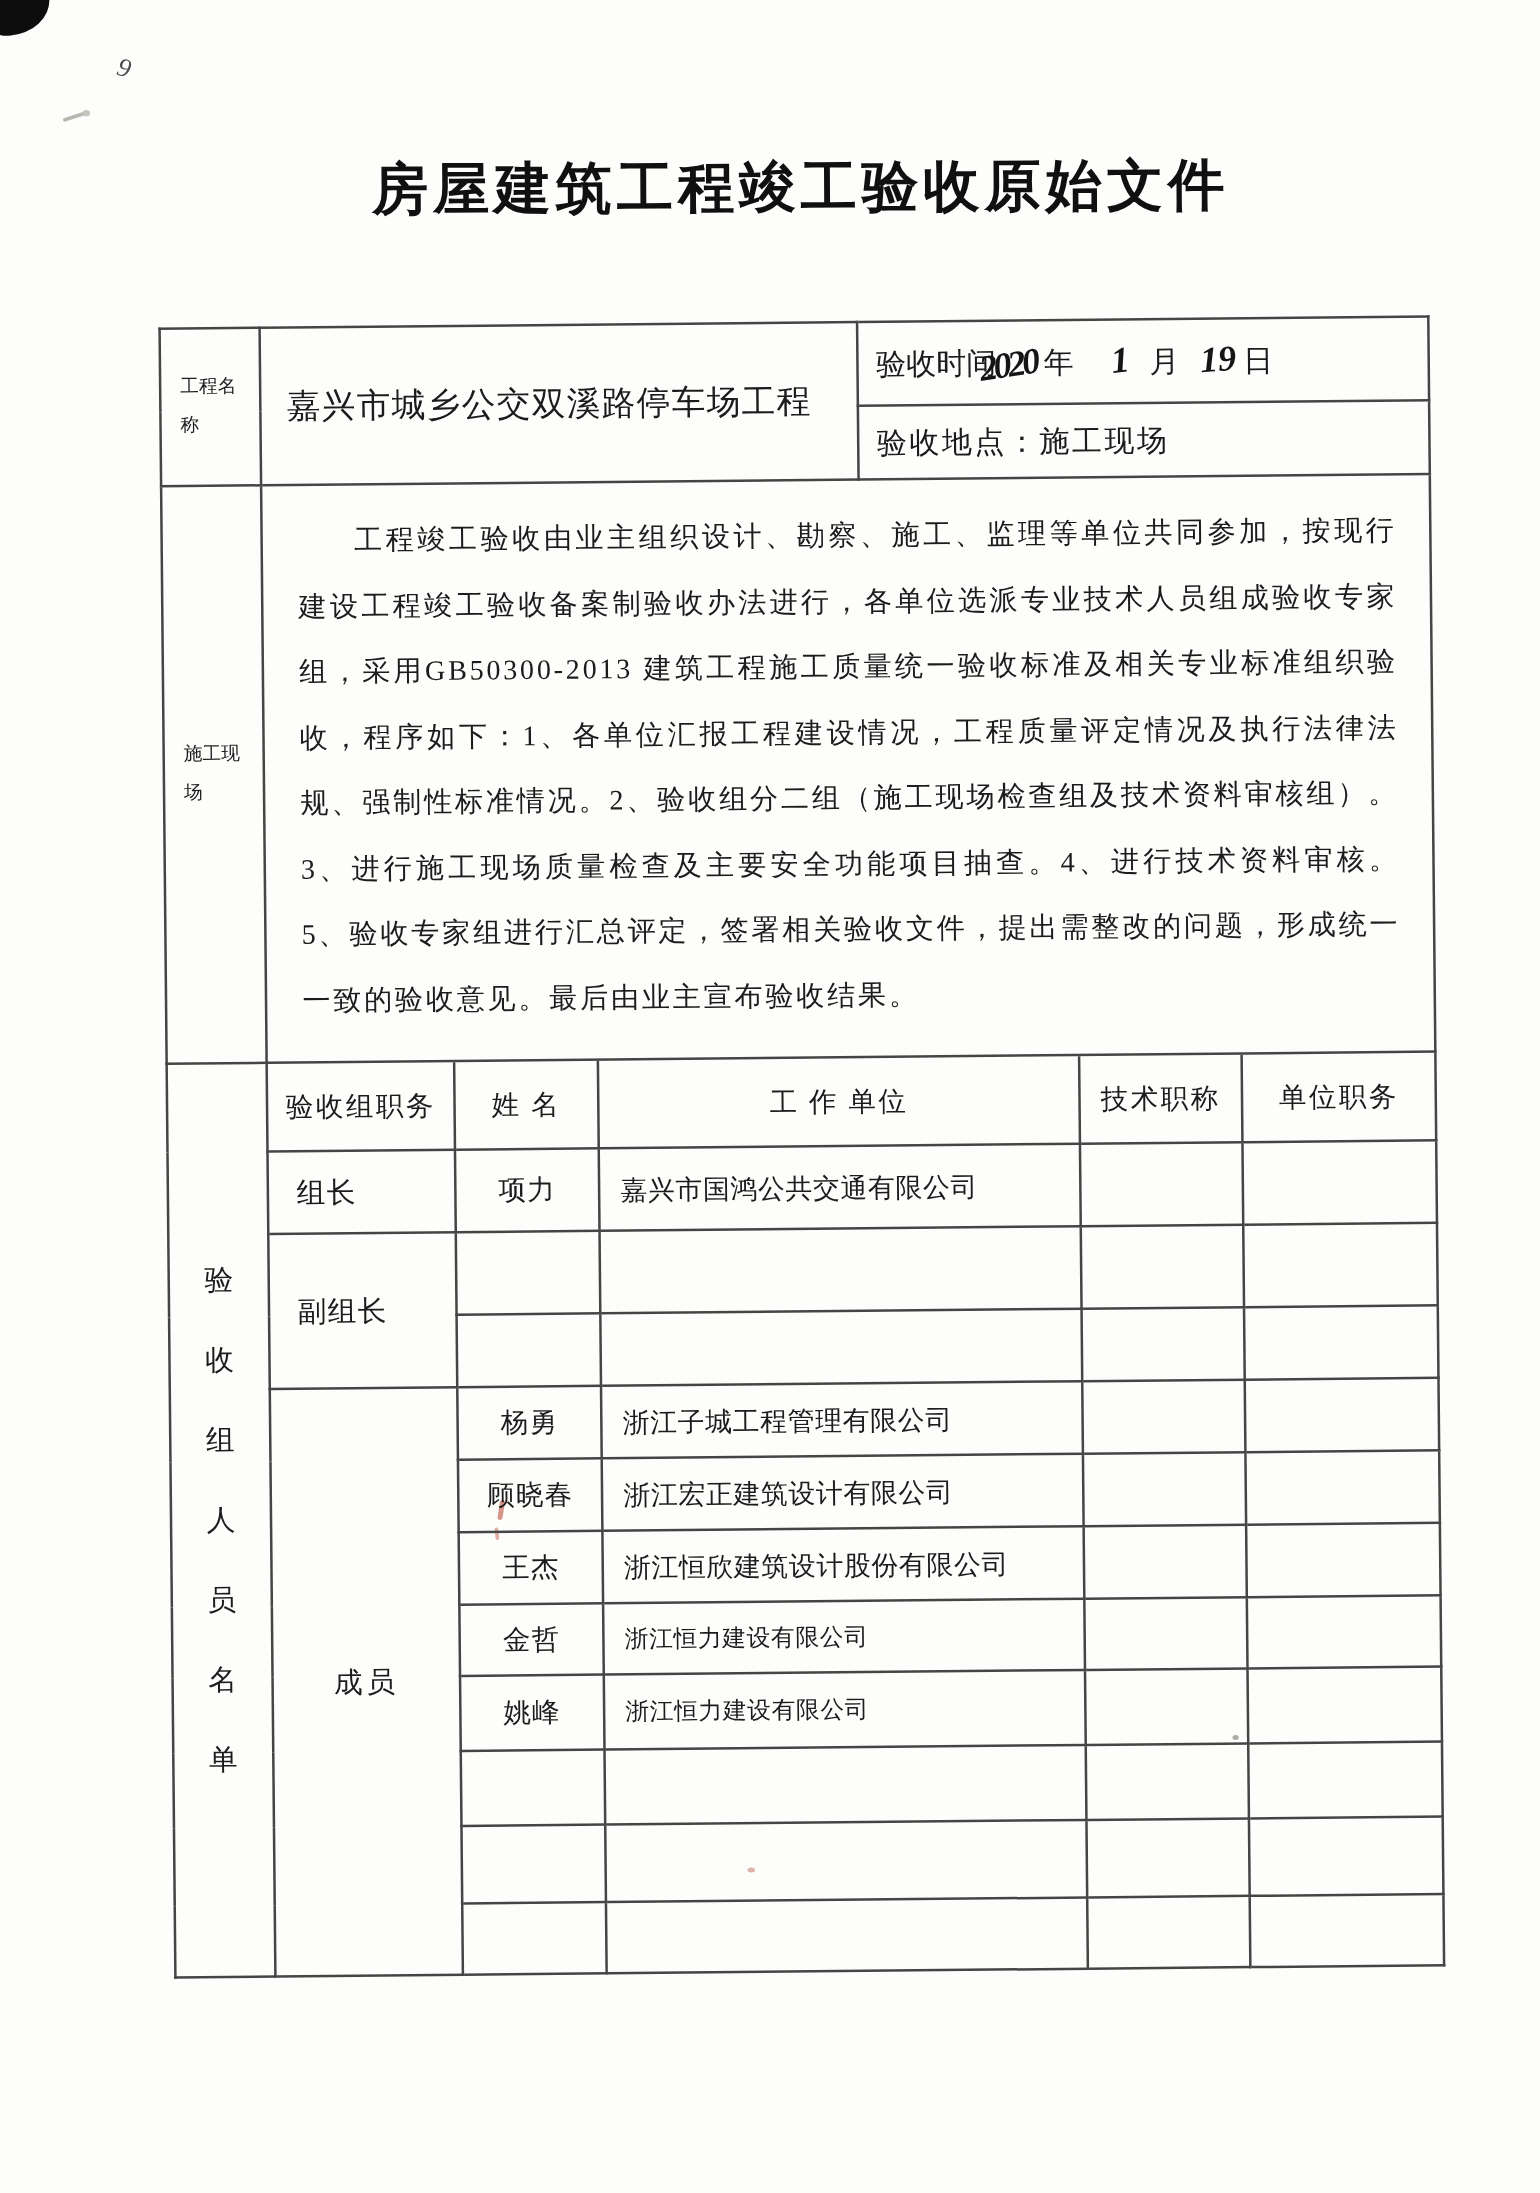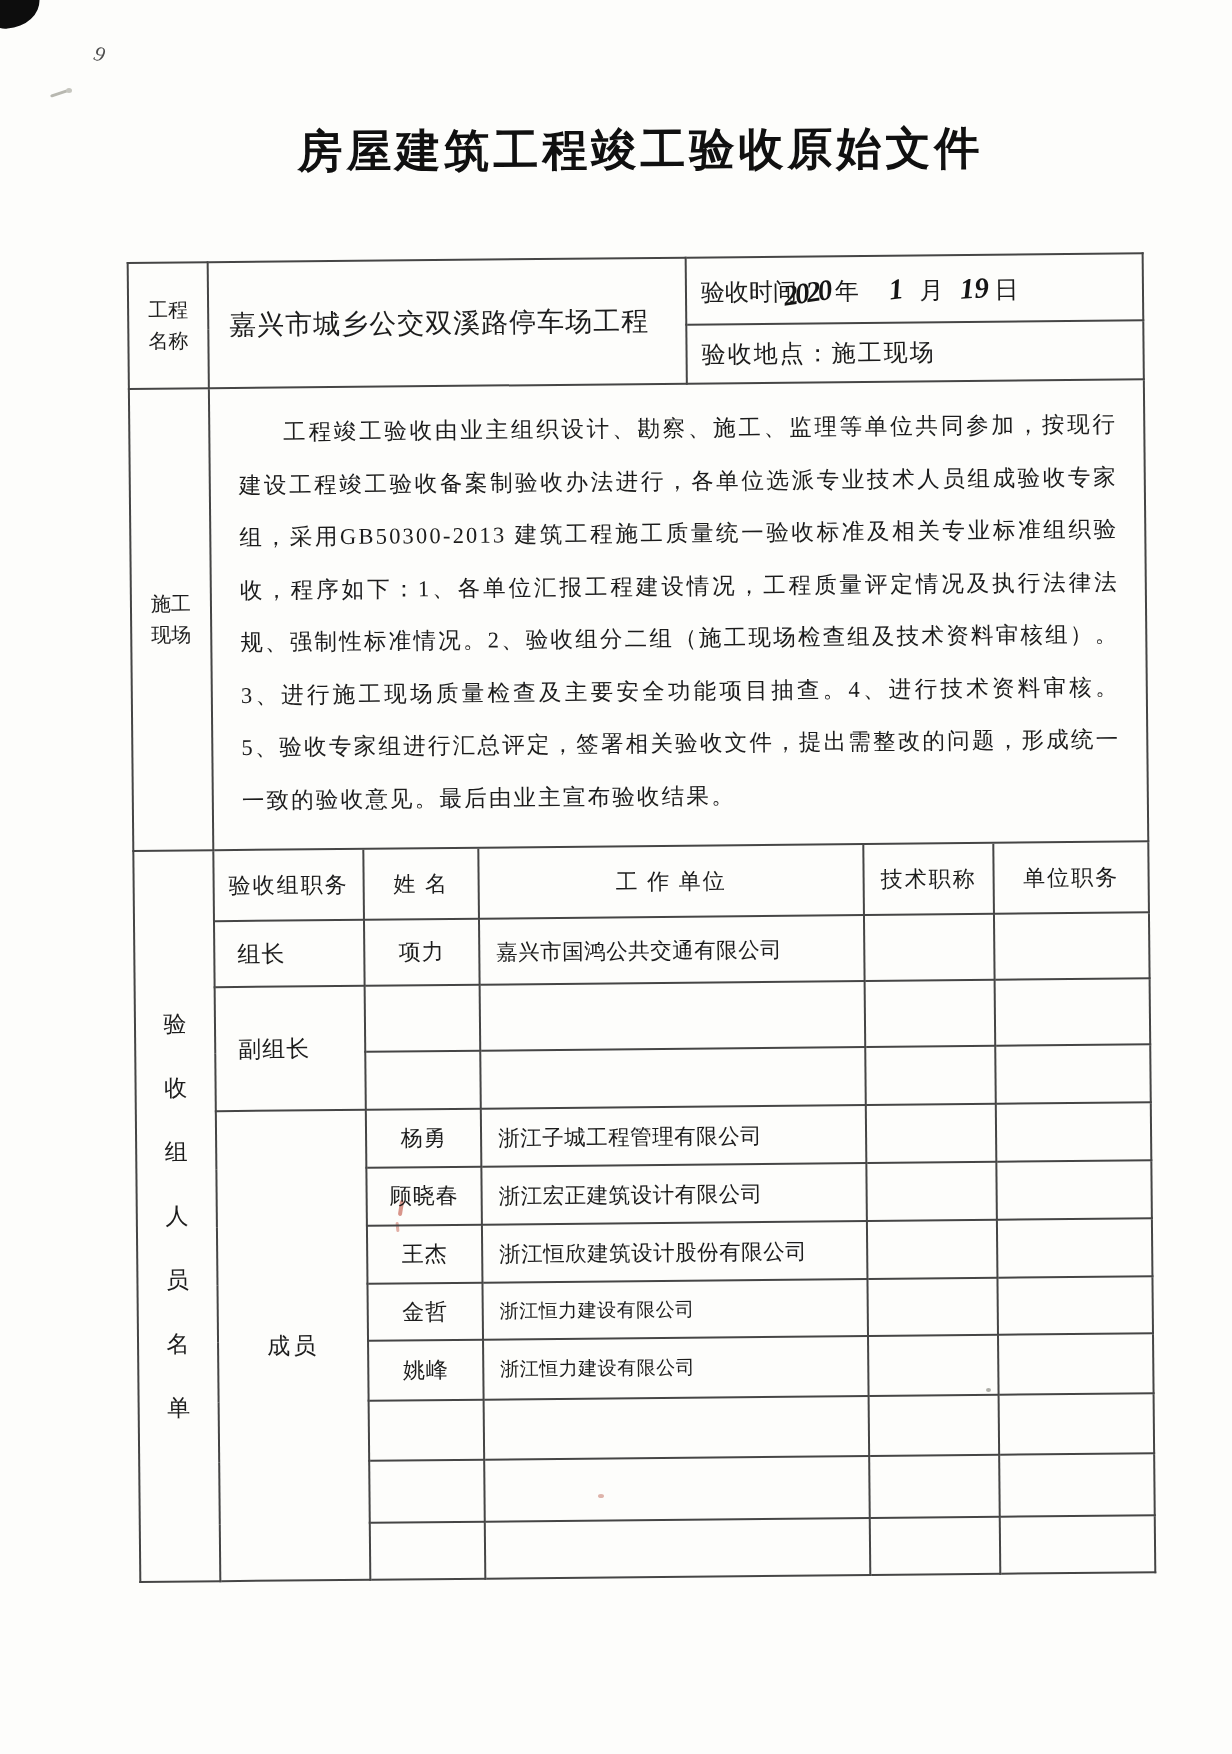--- a/index.html
+++ b/index.html
@@ -49,21 +49,21 @@
     transform:rotate(-0.55deg);transform-origin:0 50%;
   }
   table{border-collapse:collapse;table-layout:fixed;width:1015px;}
   td{border:2px solid var(--line);padding:0;vertical-align:middle;
      font-size:22px;color:var(--ink);overflow:hidden;}
   .sec-b tr:first-child td,
   .sec-c tr:first-child td{border-top:none;}
 
   .lab{text-align:center;}
   .v2{width:48px;margin:0 auto;word-break:break-all;line-height:31px;
-      text-align:center;font-size:20px;letter-spacing:0;font-family:Liberation Serif, serif;}
+      text-align:left;font-size:15px;letter-spacing:0;font-family:Liberation Serif, serif;}
   .vside{width:27px;margin:0 auto;word-break:break-all;line-height:64px;
       text-align:center;font-size:23px;}
 
   .project{font-size:27px;padding-left:20px;letter-spacing:1px;}
   .timecell{padding-left:14px;font-size:24px;white-space:nowrap;}
   .placecell{padding-left:14px;font-size:24px;letter-spacing:2px;}
 
   .proc{padding:4px 26px 0 28px;vertical-align:top;}
   .proc p{margin:14px 0 0 0;text-indent:2em;font-size:22.5px;line-height:52.5px;
       letter-spacing:2.2px;text-align:justify;}

